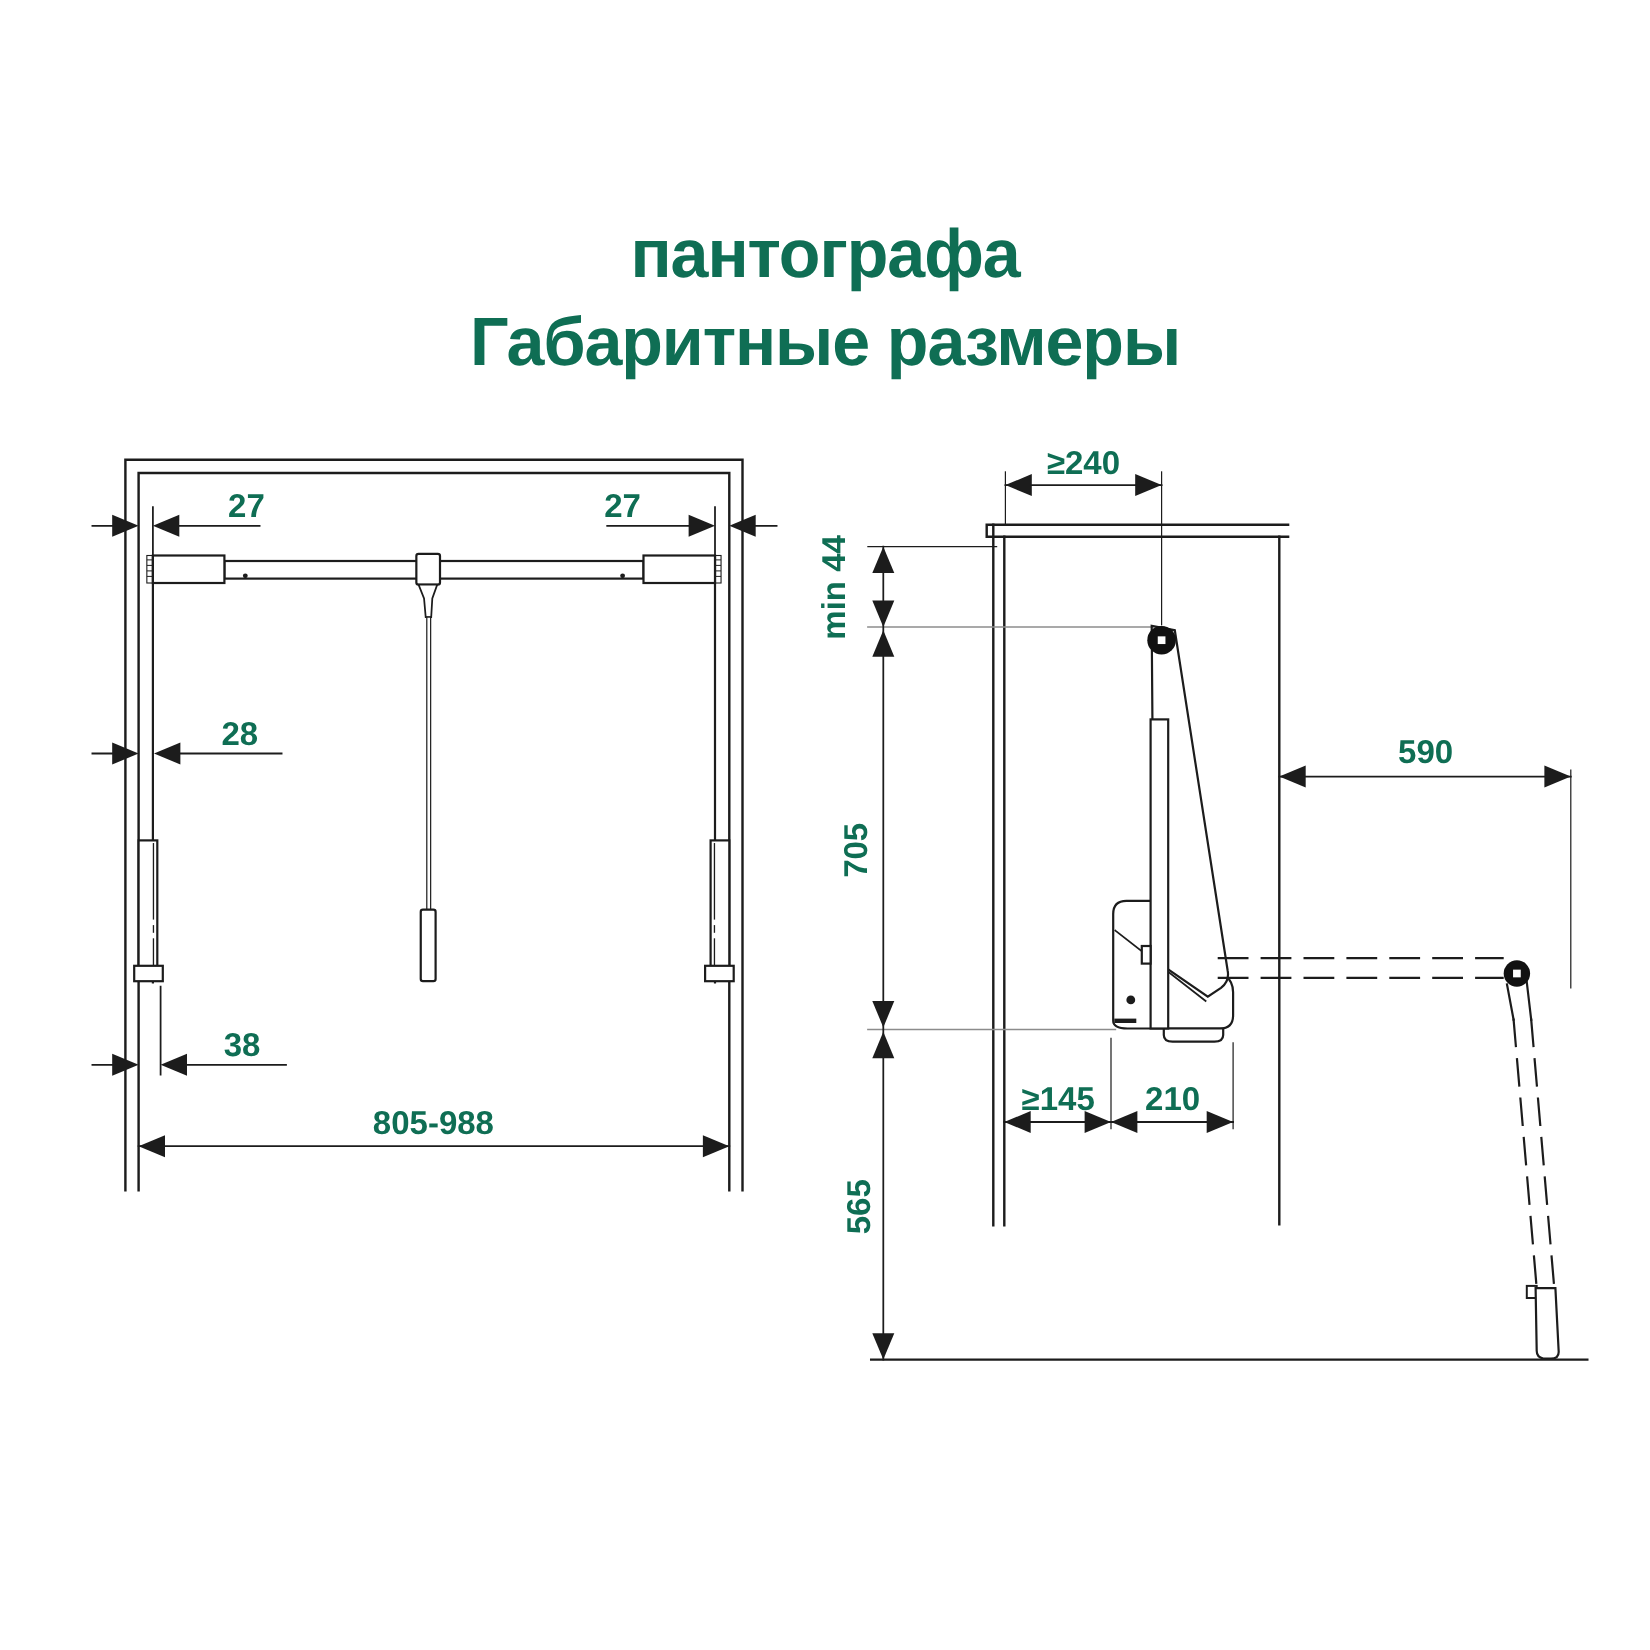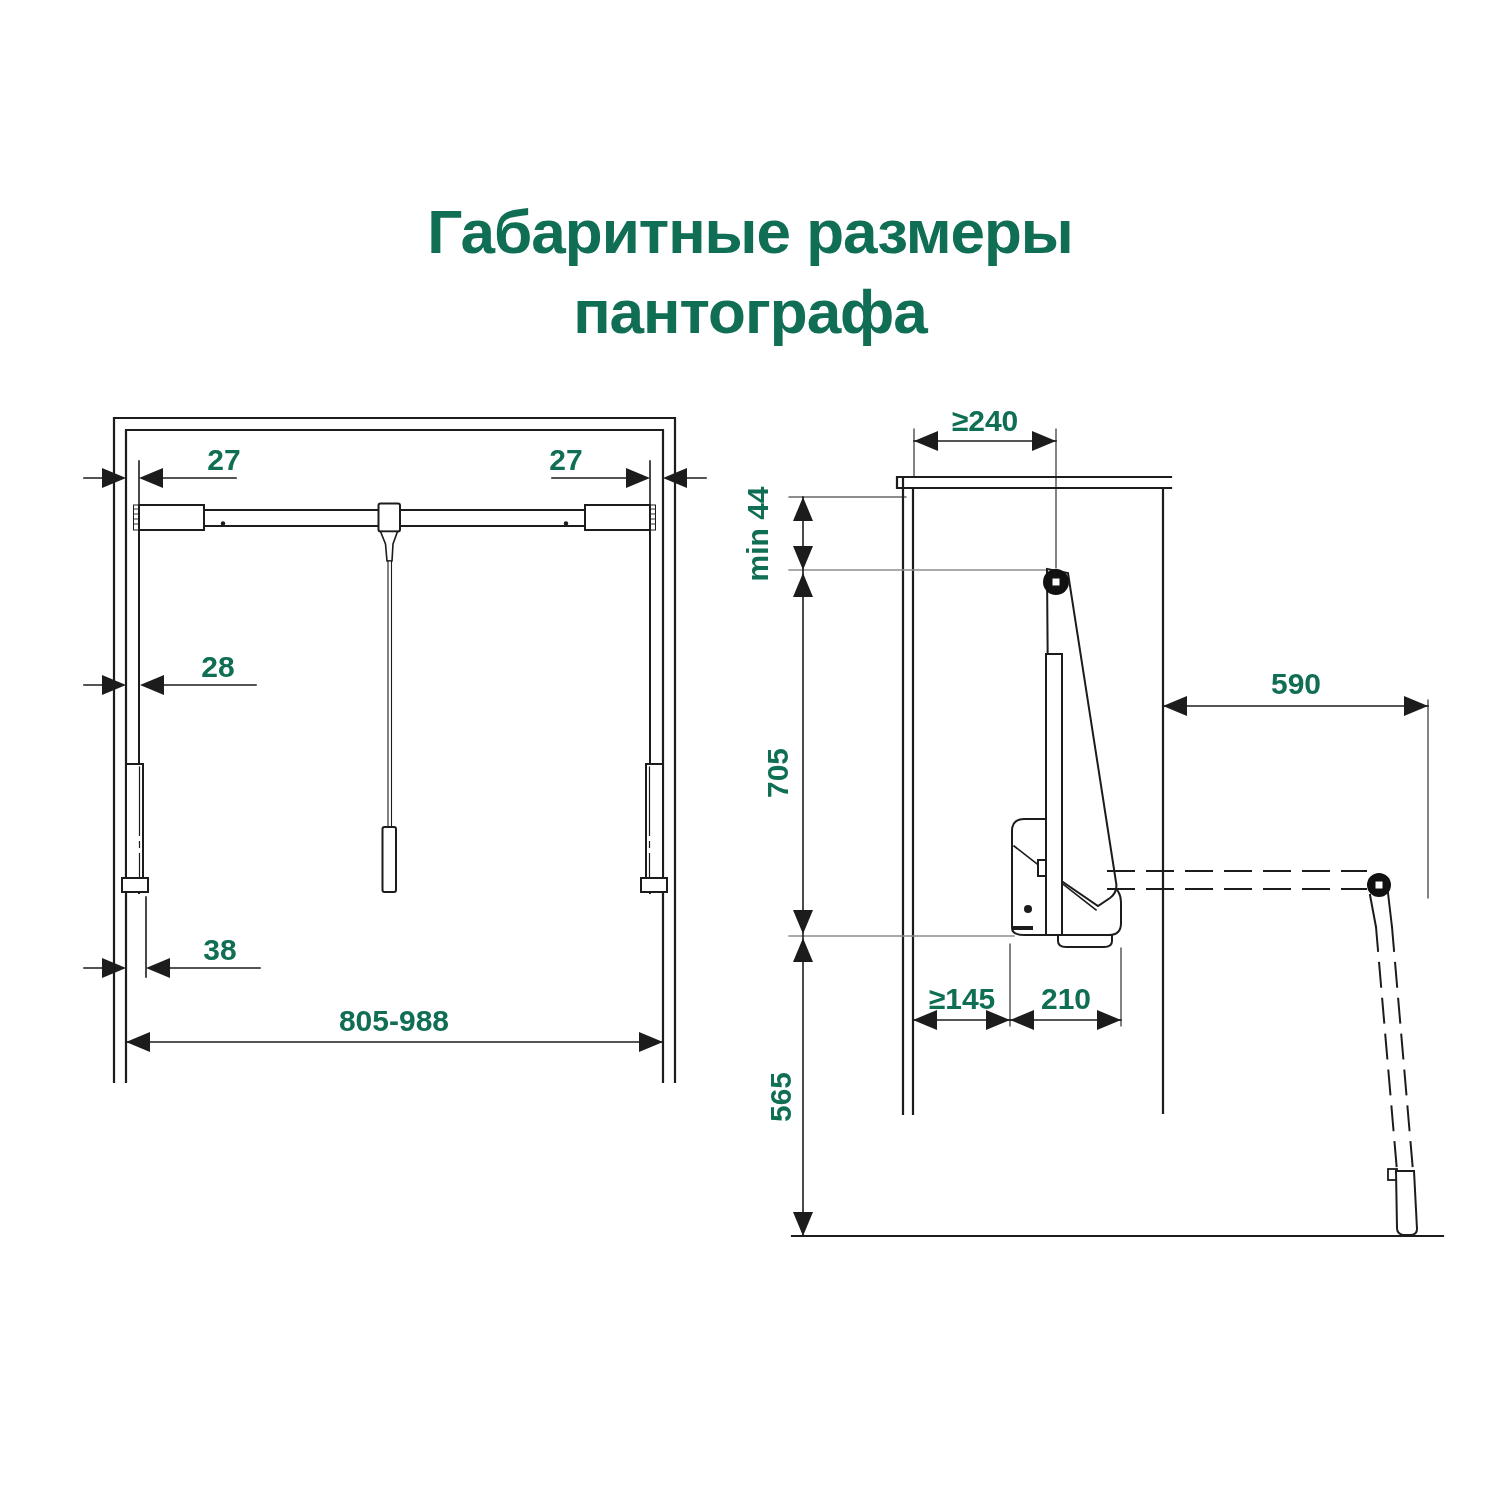--- a/index.html
+++ b/index.html
@@ -10,22 +10,22 @@
                letter-spacing:-1px;}
   svg text{font-family:"Liberation Sans", sans-serif;font-weight:bold;fill:#0F6E54;}
   .dimtxt{font-size:30px;}
 </style>
 </head>
 <body>
 
 <div id="stage">
 
   <div id="title-block">
+    <div>пантографа</div>
     <div>Габаритные размеры</div>
-    <div>пантографа</div>
   </div>
 
   <svg width="1500" height="1500" viewBox="0 0 1500 1500">
 
     <g stroke="#1c1c1c" fill="none" stroke-linecap="square">
 
       <g>
         <path stroke-width="2.2" d="M114,1082 L114,418 L675,418 L675,1082"></path>
         <path stroke-width="2.2" d="M126,1082 L126,430 L663,430 L663,1082"></path>
       </g>

